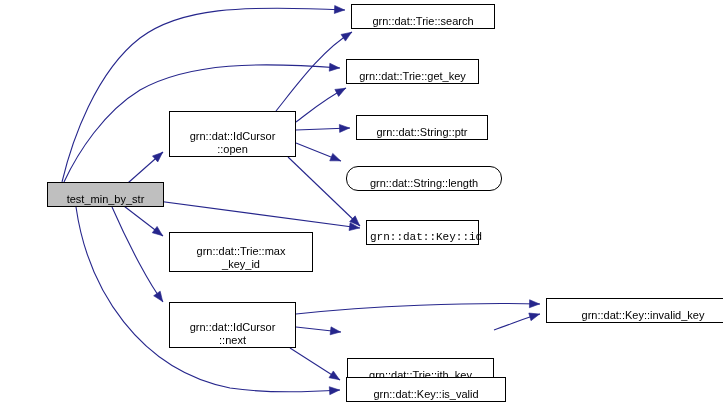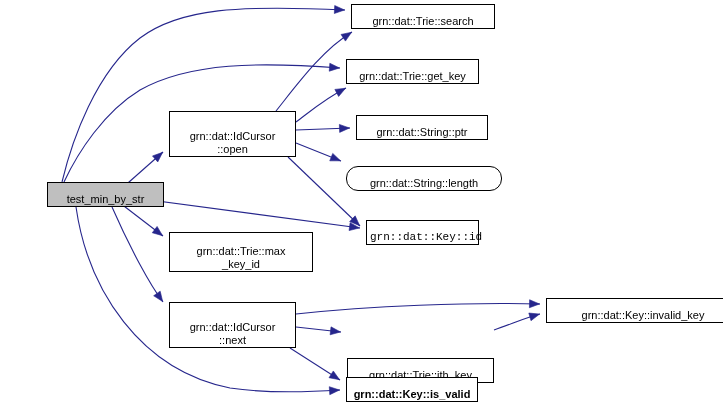--- a/index.html
+++ b/index.html
@@ -143,17 +143,17 @@
       <div class="node-box" style="left: 351px; top: 4px; width: 144px; height: 25px;"><span class="node-label">grn::dat::Trie::search</span></div>
       <div class="node-box" style="left: 346px; top: 59px; width: 133px; height: 25px;"><span class="node-label">grn::dat::Trie::get_key</span></div>
       <div class="node-box" style="left: 356px; top: 115px; width: 132px; height: 25px;"><span class="node-label">grn::dat::String::ptr</span></div>
       <div class="node-box" style="left: 346px; top: 166px; width: 156px; height: 25px; border-radius: 12px;"><span class="node-label">grn::dat::String::length</span></div>
       <div class="node-box" style="left: 366px; top: 220px; width: 113px; height: 25px; font-family: Liberation Mono, monospace;"><span class="node-label">grn::dat::Key::id</span></div>
       <div class="node-box" style="left: 169px; top: 232px; width: 144px; height: 40px;"><span class="node-label">grn::dat::Trie::max
 _key_id</span></div>
       <div class="node-box" style="left: 169px; top: 302px; width: 127px; height: 46px;"><span class="node-label">grn::dat::IdCursor
 ::next</span></div>
       <div class="node-box" style="left: 347px; top: 324px; width: 147px; height: 25px; margin-top: 34px;"><span class="node-label">grn::dat::Trie::ith_key</span></div>
-      <div class="node-box" style="left: 346px; top: 377px; width: 132px; height: 25px; font-weight: bold;"><span class="node-label">grn::dat::Key::is_valid</span></div>
+      <div class="node-box" style="left: 346px; top: 377px; width: 160px; height: 25px;"><span class="node-label">grn::dat::Key::is_valid</span></div>
       <div class="node-box" style="left: 546px; top: 298px; width: 194px; height: 25px;"><span class="node-label">grn::dat::Key::invalid_key</span></div>
     </div>
 
 </div>
 
 </body></html>

